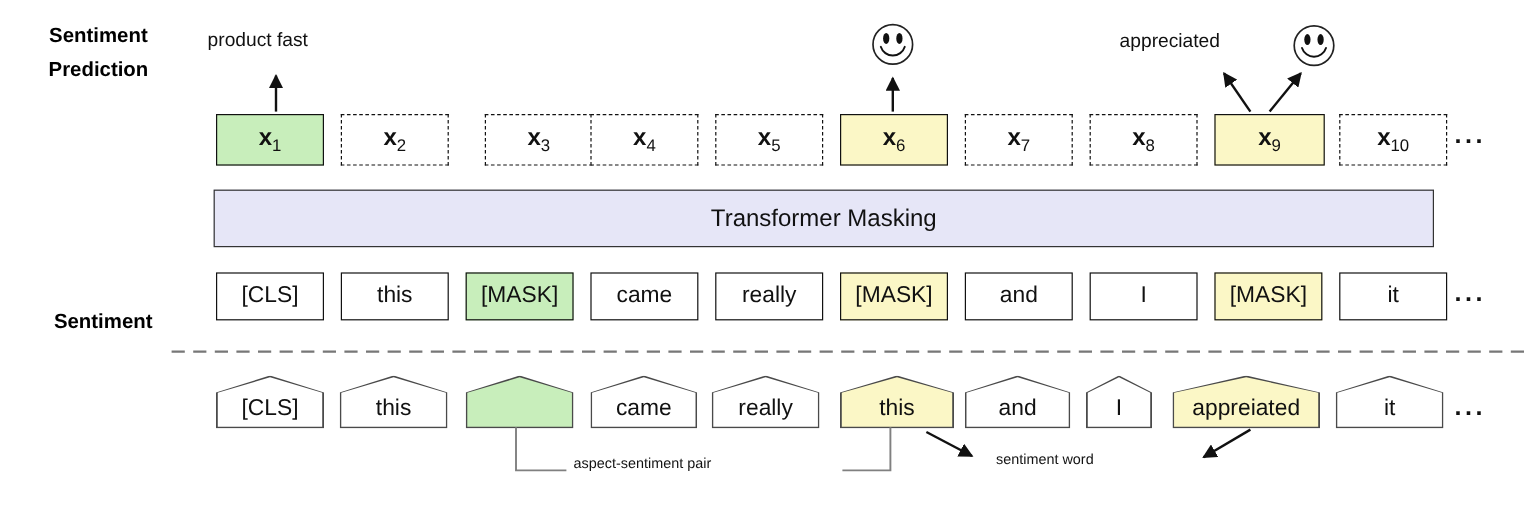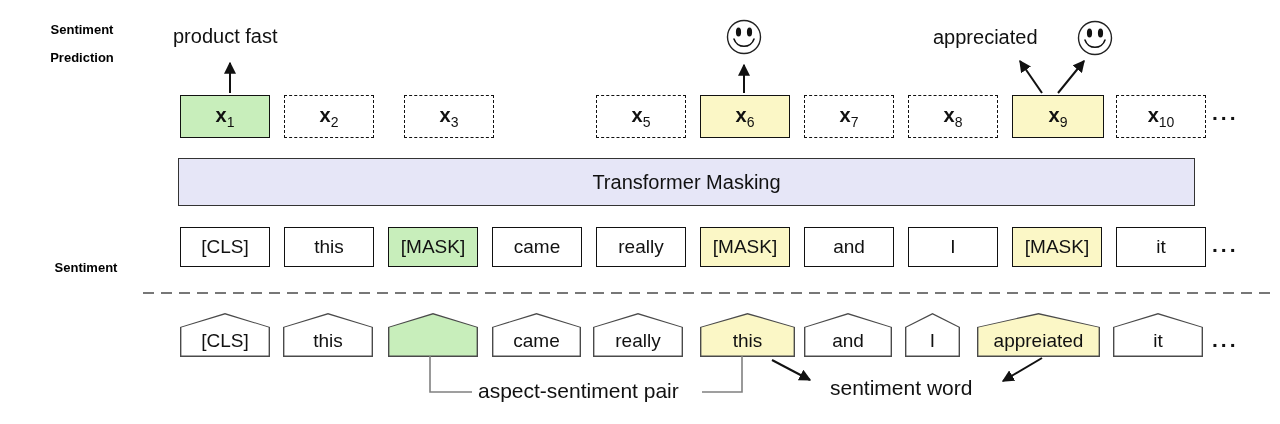--- a/index.html
+++ b/index.html
@@ -2,23 +2,23 @@
 <html style="--aspect-green: #c8eebb; --sentiment-yellow: #fbf7c6; --encoder-fill: #e6e6f7;"><head>
 <meta charset="utf-8">
 <style>
   html,body{margin:0;padding:0;background:#fff;}
   .canvas{
     position:relative;width:1280px;height:424px;background:#ffffff;
     font-family:"Liberation Sans","DejaVu Sans",sans-serif;color:#111;overflow:hidden;
   }
   .side-label{
     position:absolute;width:116px;text-align:center;
-    font-weight:bold;font-size:13px;line-height:28px;color:#000;
-  }
-  .free-text{position:absolute;font-size:20px;white-space:nowrap;}
+    font-weight:bold;font-size:17px;line-height:28px;color:#000;
+  }
+  .free-text{position:absolute;font-size:16px;white-space:nowrap;}
   
   .xbox{
     position:absolute;top:95px;height:43px;box-sizing:border-box;background:#fff;
     border:1.7px dashed #111;display:flex;align-items:center;justify-content:center;
   }
   .xbox.aspect{border:1.7px solid #111;background:var(--aspect-green,#c8eebb);text-align:right;}
   .xbox.sentiment{border:1.7px solid #111;background:var(--sentiment-yellow,#fbf7c6);}
   .xl{font-weight:bold;font-size:20px;line-height:1;}
   .xl sub{font-size:14px;font-weight:400;}
   
@@ -38,21 +38,21 @@
   .pent{position:absolute;top:313px;height:44px;}
   .p-o{position:absolute;inset:0;background:#4a4a4a;
        clip-path:polygon(0 14px,50% 0,100% 14px,100% 100%,0 100%);}
   .p-i{position:absolute;inset:1.4px;background:#fff;
        clip-path:polygon(0 13px,50% 0,100% 13px,100% 100%,0 100%);}
   .pent.aspect .p-i{background:var(--aspect-green,#c8eebb);}
   .pent.sentiment .p-i{background:var(--sentiment-yellow,#fbf7c6);}
   .p-label{position:absolute;left:0;right:0;top:12px;bottom:0;
            display:flex;align-items:center;justify-content:center;font-size:19px;}
   .dots{position:absolute;font-size:21px;font-weight:bold;letter-spacing:3px;}
-  .anno{position:absolute;font-size:21px;white-space:nowrap;}
+  .anno{position:absolute;font-size:12px;white-space:nowrap;}
   .overlay{position:absolute;left:0;top:0;pointer-events:none;}
 </style>
 </head>
 <body>
 
 <div class="canvas">
 
   <div class="side-label" style="left:24px;top:16px">
     <div>Sentiment</div>
     <div>Prediction</div>
@@ -65,20 +65,23 @@
   <div class="free-text" style="left:933px;top:26px">appreciated</div>
 
   <div class="xbox aspect" style="left:180px;width:90px">
     <span class="xl"><span>x</span><sub>1</sub></span>
   </div>
   <div class="xbox" style="left:284px;width:90px">
     <span class="xl"><span>x</span><sub>2</sub></span>
   </div>
   <div class="xbox" style="left:404px;width:90px">
     <span class="xl"><span>x</span><sub>3</sub></span>
+  </div>
+  <div class="xbox" style="left:492px;width:90px">
+    <span class="xl"><span>x</span><sub>4</sub></span>
   </div>
   <div class="xbox" style="left:596px;width:90px">
     <span class="xl"><span>x</span><sub>5</sub></span>
   </div>
   <div class="xbox sentiment" style="left:700px;width:90px">
     <span class="xl"><span>x</span><sub>6</sub></span>
   </div>
   <div class="xbox" style="left:804px;width:90px">
     <span class="xl"><span>x</span><sub>7</sub></span>
   </div>

